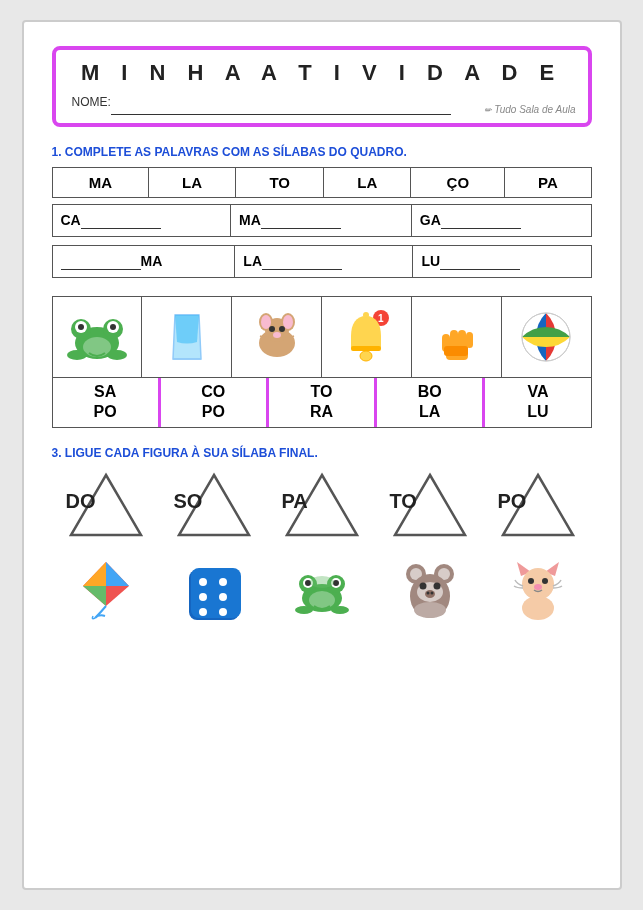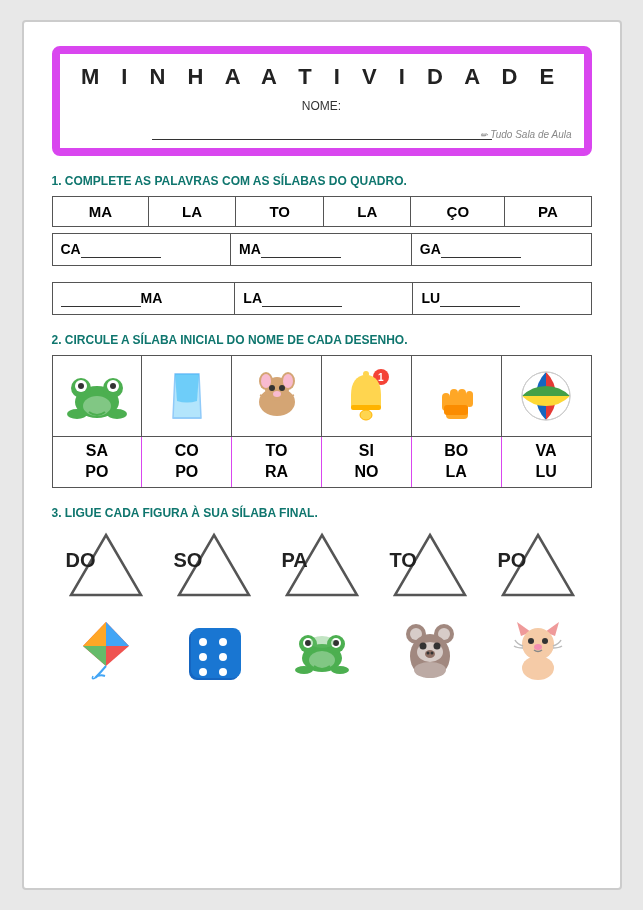--- a/index.html
+++ b/index.html
@@ -15,62 +15,60 @@
       width: 600px;
       min-height: 870px;
       background: white;
       margin: 20px auto;
       padding: 24px 28px;
       border: 2px solid #ccc;
       border-radius: 4px;
     }
     
     .header-box {
-      border: 8px solid #d946ef;
+      border: 4px solid #d946ef;
       border-radius: 8px;
       padding: 10px 16px 8px;
       margin-bottom: 18px;
       position: relative;
     }
     .header-title {
       text-align: center;
       font-size: 22px;
       font-weight: bold;
       letter-spacing: 8px;
       color: #222;
       margin-bottom: 6px;
     }
     .header-fields {
       font-size: 12px;
       color: #333;
       line-height: 1.8;
     }
     .header-fields .field-line {
       display: flex;
-      align-items: center;
-      flex-direction: column;
     }
     .field-underline {
       border-bottom: 1px solid #333;
       display: inline-block;
     }
     .brand-text {
       position: absolute;
       right: 12px;
       bottom: 8px;
       font-size: 10px;
       color: #888;
       font-style: italic;
       text-align: left;
     }
     
     .section-title {
       font-size: 12px;
       font-weight: bold;
-      color: #0f766e;
+      color: #1d4ed8;
       margin-bottom: 8px;
     }
     
     .section {
       margin-bottom: 18px;
     }
     .syllab-table {
       width: 100%;
       border-collapse: collapse;
       margin-bottom: 6px;
@@ -78,21 +76,21 @@
     .syllab-table td {
       border: 1px solid #555;
       text-align: center;
       font-size: 15px;
       font-weight: bold;
       padding: 6px 4px;
     }
     .fill-table {
       width: 100%;
       border-collapse: collapse;
-      margin-bottom: 16px;
+      margin-bottom: 8px;
     }
     .fill-table td {
       border: 1px solid #555;
       padding: 7px 8px;
       font-size: 14px;
       font-weight: bold;
     }
     .fill-underline {
       border-bottom: 1.5px solid #333;
       display: inline-block;
@@ -117,21 +115,21 @@
     }
     .image-cell:last-child { border-right: none; }
     .labels-row {
       display: flex;
       width: 100%;
       border: 1px solid #555;
       border-top: none;
     }
     .label-cell {
       flex: 1;
-      border-right: 1px solid #d946ef;
+      border-right: 3px solid #d946ef;
       text-align: center;
       padding: 4px 2px;
       font-size: 16px;
       font-weight: bold;
       line-height: 1.3;
     }
     .label-cell:last-child { border-right: none; }
     .label-cell .line1 { display: block; }
     .label-cell .line2 { display: block; }
     
@@ -223,21 +221,20 @@
           <tr>
         <td><span class="fill-underline">&nbsp;&nbsp;&nbsp;&nbsp;&nbsp;&nbsp;&nbsp;</span>MA</td>
         <td>LA<span class="fill-underline">&nbsp;&nbsp;&nbsp;&nbsp;&nbsp;&nbsp;&nbsp;</span></td>
         <td>LU<span class="fill-underline">&nbsp;&nbsp;&nbsp;&nbsp;&nbsp;&nbsp;&nbsp;</span></td>
       </tr>
     </tbody>
       </table>
   </div>
 
   <div class="section">
-    <div class="section-title">2. CIRCULE A SÍLABA INICIAL DO NOME DE CADA DESENHO.</div>
 
     <div class="images-row">
 
       <div class="image-cell">
         <svg width="60" height="60" viewBox="0 0 60 60">
           <ellipse cx="30" cy="36" rx="22" ry="16" fill="#4caf50"></ellipse>
           <circle cx="14" cy="22" r="10" fill="#4caf50"></circle>
           <circle cx="46" cy="22" r="10" fill="#4caf50"></circle>
           <circle cx="14" cy="20" r="6" fill="white"></circle>
           <circle cx="46" cy="20" r="6" fill="white"></circle>
@@ -314,24 +311,20 @@
         <span class="line1">SA</span>
           <span class="line2">PO</span>
       </div>
       <div class="label-cell">
         <span class="line1">CO</span>
           <span class="line2">PO</span>
       </div>
       <div class="label-cell">
         <span class="line1">TO</span>
           <span class="line2">RA</span>
-      </div>
-      <div class="label-cell">
-        <span class="line1">SI</span>
-          <span class="line2">NO</span>
       </div>
       <div class="label-cell">
         <span class="line1">BO</span>
           <span class="line2">LA</span>
       </div>
       <div class="label-cell">
         <span class="line1">VA</span>
           <span class="line2">LU</span>
       </div>
     </div>

